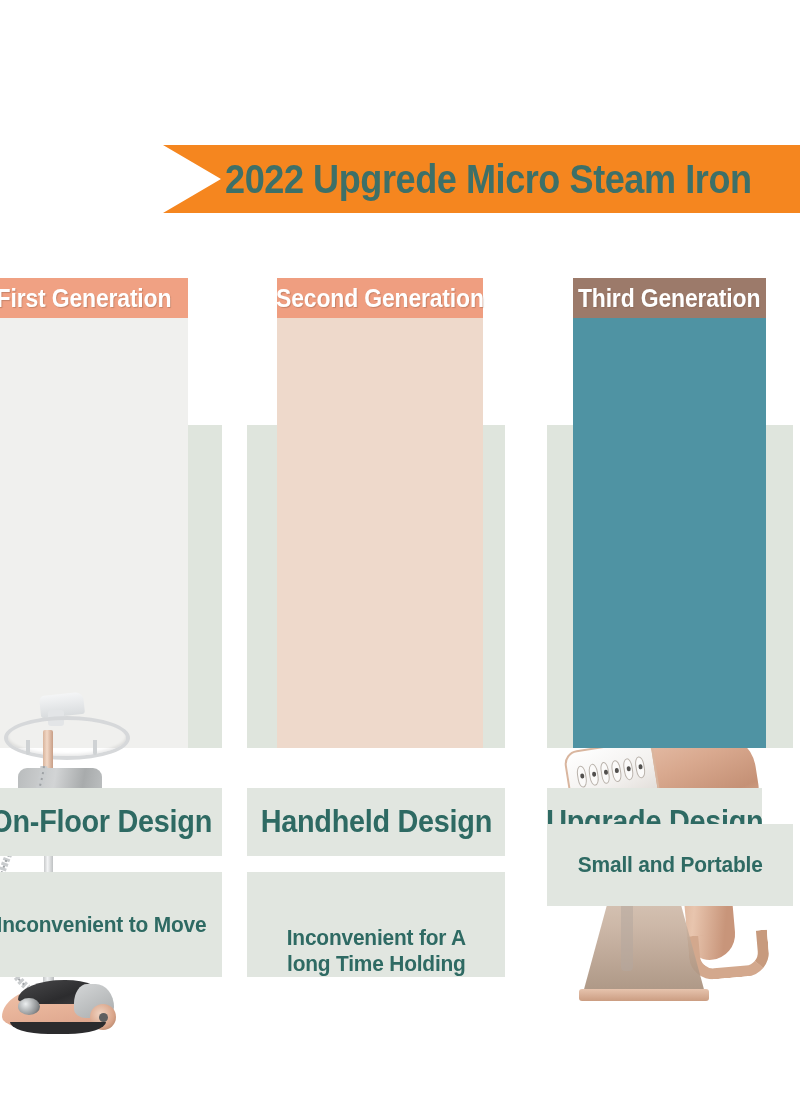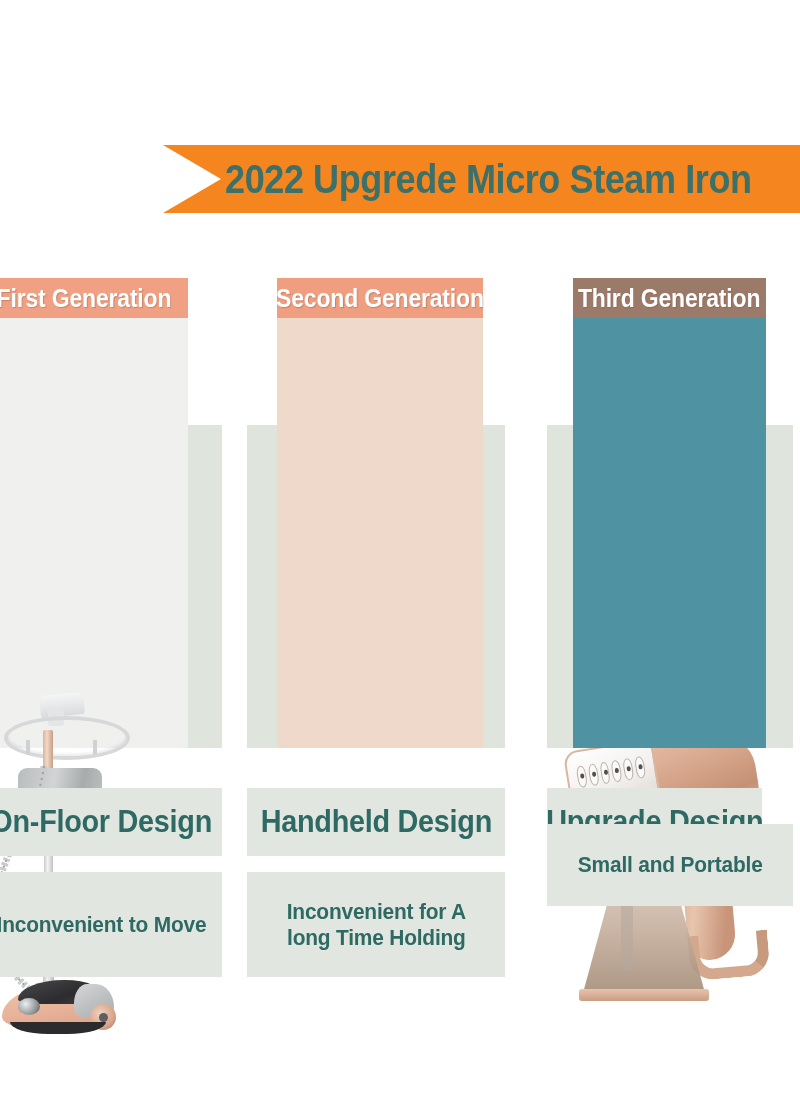--- a/index.html
+++ b/index.html
@@ -114,21 +114,21 @@
     line-height: 1.18;
     letter-spacing: -0.2px;
     transform: scaleX(0.95);
   }
 
   #cap-title-1 { left: -20px; top: 788px; width: 242px; height: 68px; }
   #cap-title-2 { left: 247px; top: 788px; width: 258px; height: 68px; }
   #cap-title-3 { left: 547px; top: 788px; width: 215px; height: 68px; }
 
   #cap-sub-1 { left: -20px; top: 872px; width: 242px; height: 105px; }
-  #cap-sub-2 { left: 247px; top: 872px; width: 258px; height: 105px; }
+  #cap-sub-2 { left: 247px; top: 872px; width: 258px; height: 105px; align-items: flex-end; }
   #cap-sub-3 { left: 547px; top: 824px; width: 246px; height: 82px; }
 
   
   #product-1 {
     position: absolute;
     left: 10px; top: 368px; width: 165px; height: 360px;
   }
   .p1-hanger-ring {
     position: absolute;
     left: 14px; top: 30px; width: 118px; height: 36px;

